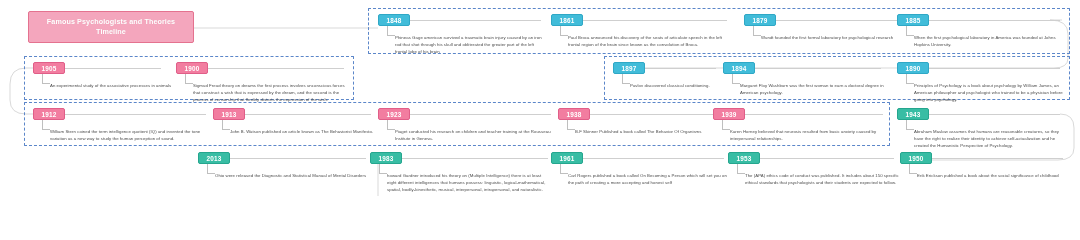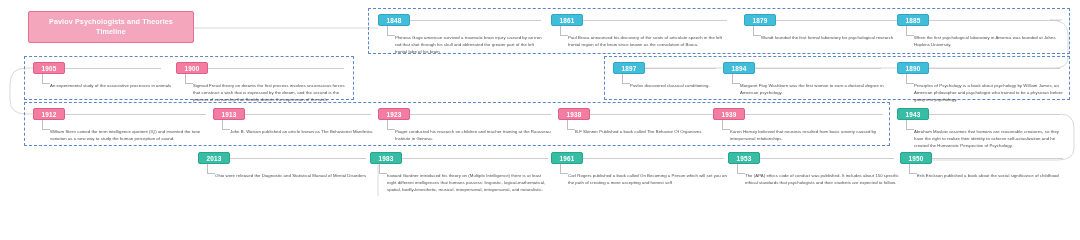--- a/index.html
+++ b/index.html
@@ -79,21 +79,21 @@
 
     <path d="M378,158 L378,196" stroke="#cfcfcf" stroke-width="0.8" fill="none"></path>
   </svg>
 
   <div class="group-box" style="left:368px;top:8px;width:702px;height:46px;"></div>
   <div class="group-box" style="left:24px;top:56px;width:330px;height:44px;"></div>
   <div class="group-box" style="left:604px;top:56px;width:466px;height:44px;"></div>
   <div class="group-box" style="left:24px;top:102px;width:866px;height:44px;"></div>
 
   <div class="title-card">
-    <span>Pavlov Psychologists and Theories Timeline</span>
+    <span>Famous Psychologists and Theories Timeline</span>
   </div>
 
   <div id="events">
       <div class="event" style="left: 378px; top: 14px; width: 165px;">
         <div class="rail" style="left: 32px; width: 131px;"></div>
         <div class="badge blue">1848</div>
         <div class="elbow"></div>
         <div class="desc" style="width: 152px;">Phineas Gage american survived a traumatic brain injury caused by an iron rod that shot through his skull and obliterated the greater part of the left frontal lobe of his brain</div>
       </div>
       <div class="event" style="left: 551px; top: 14px; width: 178px;">

